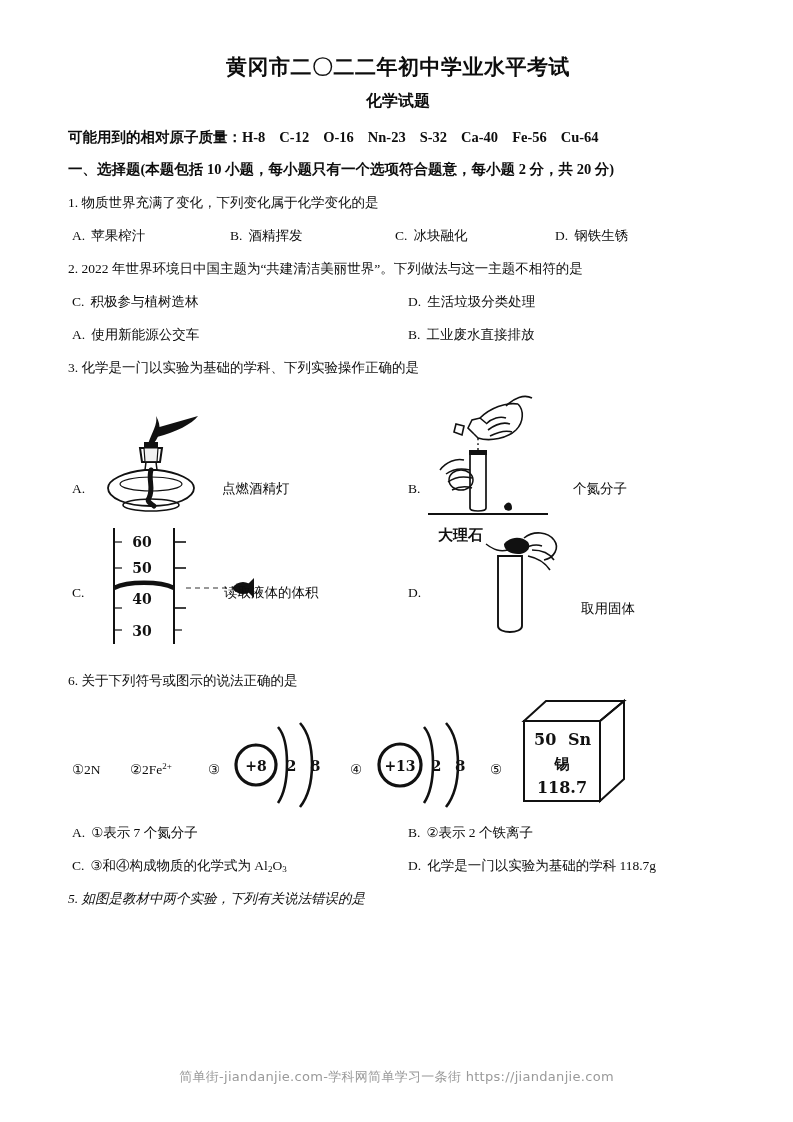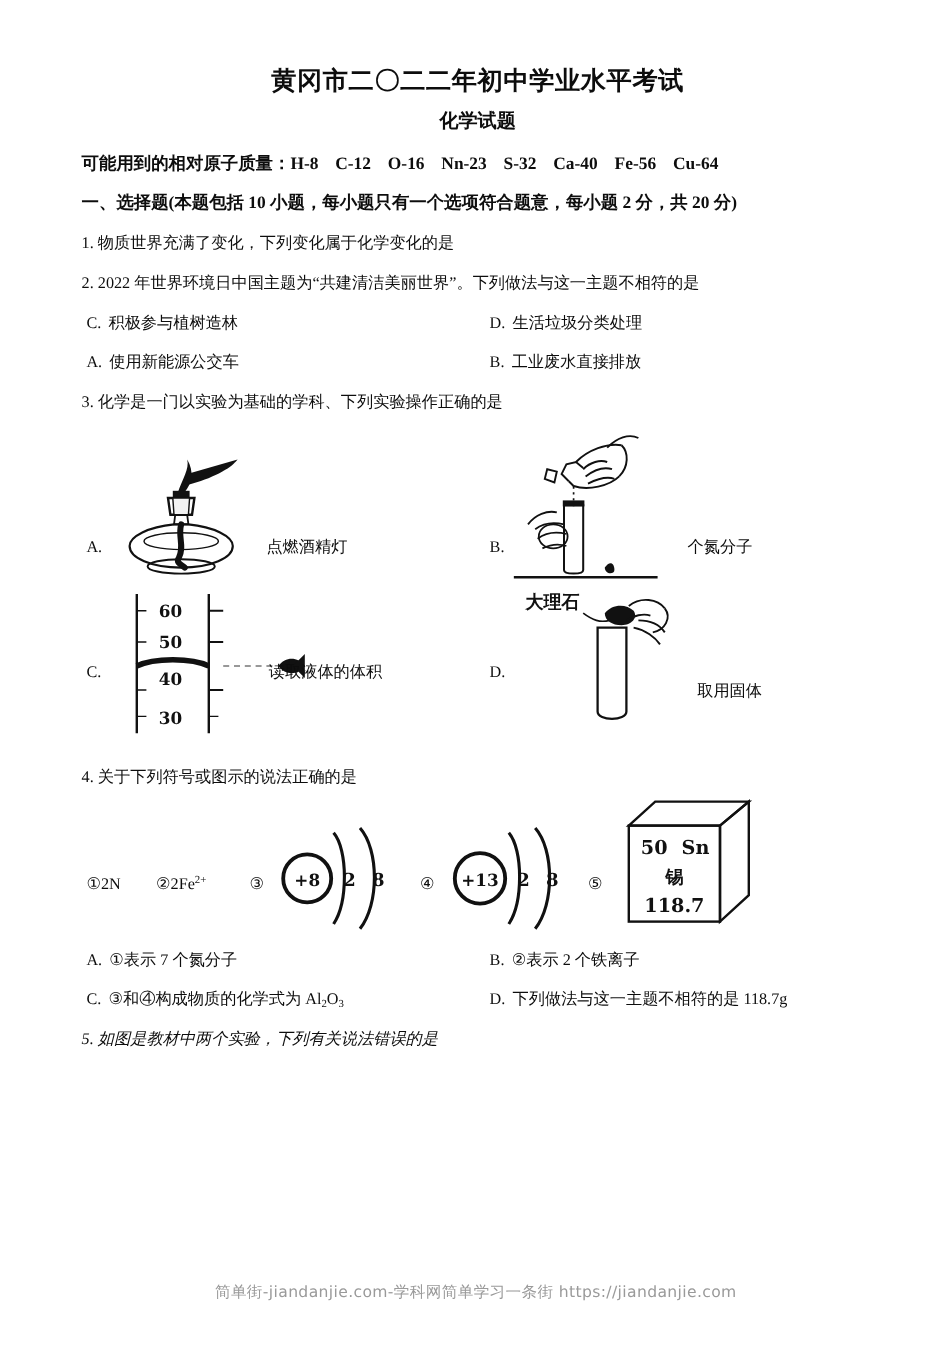--- a/index.html
+++ b/index.html
@@ -159,20 +159,34 @@
     <div class="doc-title">黄冈市二〇二二年初中学业水平考试</div>
     <div class="doc-subtitle">化学试题</div>
 
     <div class="atomic-line">
       <span>可能用到的相对原子质量：</span><span class="masses"><span>H-8</span><span>C-12</span><span>O-16</span><span>Nn-23</span><span>S-32</span><span>Ca-40</span><span>Fe-56</span><span>Cu-64</span></span>
     </div>
 
     <div class="section-head">一、选择题(本题包括 10 小题，每小题只有一个选项符合题意，每小题 2 分，共 20 分)</div>
 
     <div class="q-stem">1. 物质世界充满了变化，下列变化属于化学变化的是</div>
+    <div class="opts-row">
+      <div class="opt c1">
+        <span class="lab">A.</span><span>苹果榨汁</span>
+      </div>
+      <div class="opt c2">
+        <span class="lab">B.</span><span>酒精挥发</span>
+      </div>
+      <div class="opt c3">
+        <span class="lab">C.</span><span>冰块融化</span>
+      </div>
+      <div class="opt c4">
+        <span class="lab">D.</span><span>钢铁生锈</span>
+      </div>
+    </div>
 
     <div class="q-stem">2. 2022 年世界环境日中国主题为“共建清洁美丽世界”。下列做法与这一主题不相符的是</div>
     <div class="opts-row">
       <div class="opt h1">
         <span class="lab">C.</span><span>积极参与植树造林</span>
       </div>
       <div class="opt h2">
         <span class="lab">D.</span><span>生活垃圾分类处理</span>
       </div>
     </div>
@@ -319,21 +333,21 @@
               <g stroke="#111" fill="none" stroke-width="1.9">
                 <path d="M62 36 L 86 36 L 86 106 C 86 114, 62 114, 62 106 Z"></path>
               </g>
             </svg>
           </div>
           <div class="fig-caption" style="left:173px; top:62px;margin-top:16px;">取用固体</div>
         </div>
       </div>
     </div>
 
-    <div class="q-stem" style="margin-top:10px;">4. 关于下列符号或图示的说法正确的是</div>
+    <div class="q-stem" style="margin-top:10px;">6. 关于下列符号或图示的说法正确的是</div>
 
     <div class="sym-row">
 
       <div class="sym-item" style="left:4px; top:58px;">
         <span class="circled">①</span><span>2N</span>
       </div>
 
       <div class="sym-item" style="left:62px; top:58px;">
         <span class="circled">②</span><span>2Fe</span><sup>2+</sup>
       </div>
@@ -395,21 +409,21 @@
       </div>
       <div class="opt h2">
         <span class="lab">B.</span><span>②表示 2 个铁离子</span>
       </div>
     </div>
     <div class="opts-row">
       <div class="opt h1">
         <span class="lab">C.</span><span>③和④构成物质的化学式为 Al</span><sub>2</sub><span>O</span><sub>3</sub>
       </div>
       <div class="opt h2">
-        <span class="lab">D.</span><span>下列做法与这一主题不相符的是 118.7g</span>
+        <span class="lab">D.</span><span>化学是一门以实验为基础的学科 118.7g</span>
       </div>
     </div>
 
     <div class="q-stem" style="margin-top:4px;font-style:italic;">5. 如图是教材中两个实验，下列有关说法错误的是</div>
 
   </div>
 
   <div class="footer">简单街-jiandanjie.com-学科网简单学习一条街 https://jiandanjie.com</div>
 </div>
 

